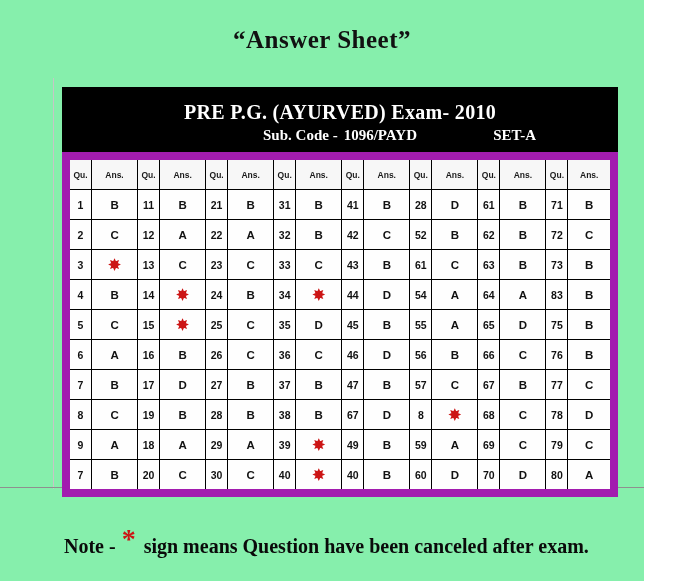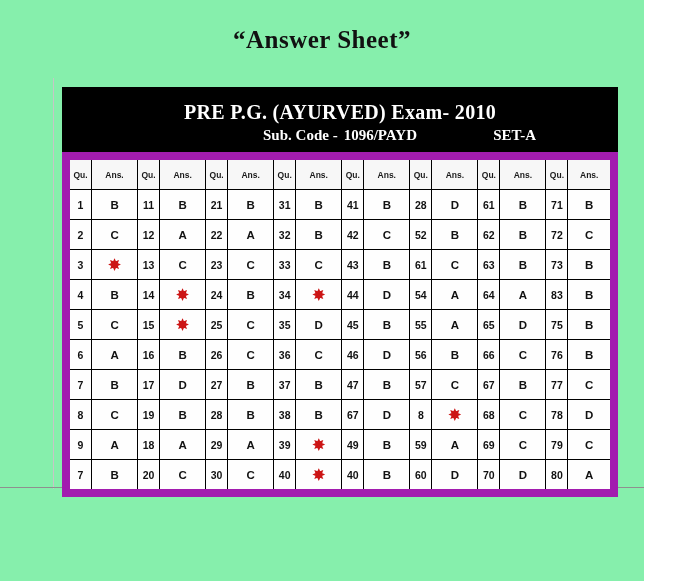--- a/index.html
+++ b/index.html
@@ -279,14 +279,17 @@
             <td class="ans">D</td>
             <td class="qu">70</td>
             <td class="ans">D</td>
             <td class="qu">80</td>
             <td class="ans">A</td>
           </tr>
         </tbody>
     </table>
   </div>
 
+  <div class="note">
+    <span>Note -</span><span class="note-star" style="color: rgb(204, 20, 20);">*</span><span>sign means Question have been canceled after exam.</span>
+  </div>
 
 </div>
 
 </body></html>

